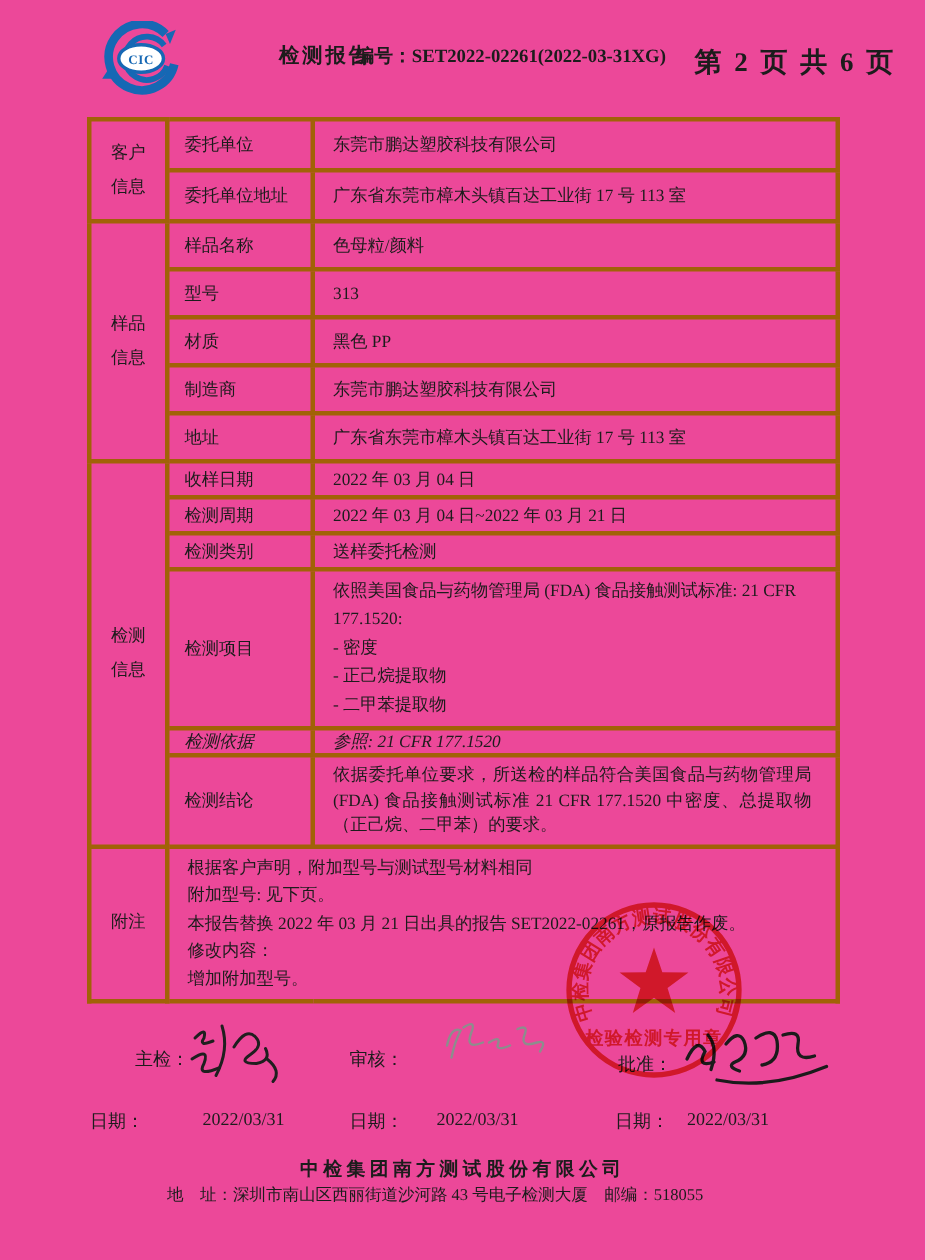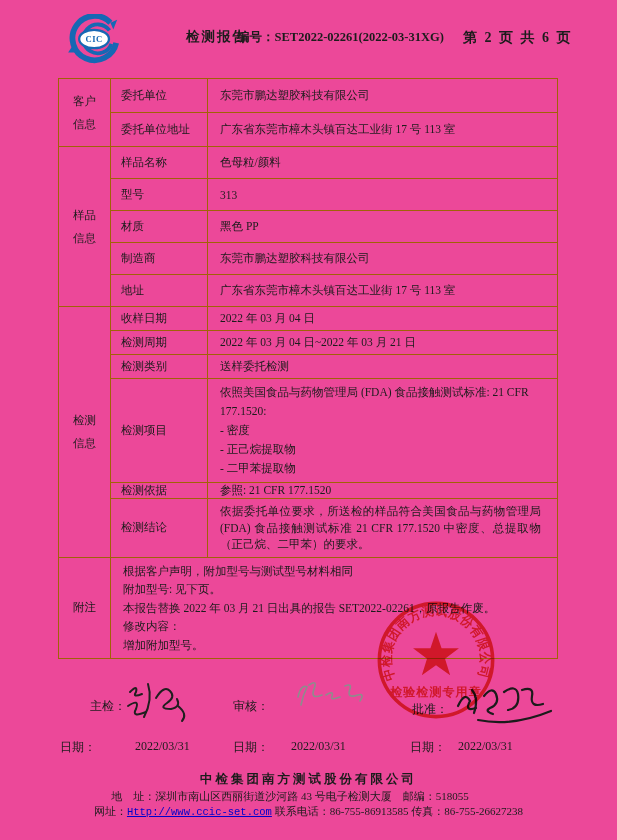--- a/index.html
+++ b/index.html
@@ -4,36 +4,36 @@
 <style>
   html,body{margin:0;padding:0;background:#ffffff;}
   .page{
     position:relative;width:617px;height:840px;background:#ec4899;overflow:hidden;
     font-family:"Liberation Serif","DejaVu Serif",serif;color:#1c1c1c;
   }
   
   .logo{position:absolute;left:67px;top:14px;width:58px;height:50px;}
   .hdr-title{position:absolute;left:154px;top:28px;font-size:13.5px;font-weight:bold;letter-spacing:2px;margin-left:32px;}
   .hdr-no{position:absolute;left:237px;top:29px;font-size:12.5px;font-weight:bold;}
-  .hdr-page{position:absolute;left:463px;top:29px;font-size:14px;font-weight:bold;letter-spacing:2px;}
+  .hdr-page{position:absolute;left:463px;top:29px;font-size:18px;font-weight:bold;letter-spacing:2px;}
   
   .report-table{
     position:absolute;left:58px;top:78px;width:499px;border-collapse:collapse;table-layout:fixed;
     font-size:11.5px;
   }
-  .report-table td{border:1px solid #a16207;padding:0;vertical-align:middle;}
+  .report-table td{border:3px solid #a16207;padding:0;vertical-align:middle;}
   col.c1{width:52px;} col.c2{width:97px;} col.c3{width:350px;}
   td.sec{text-align:center;white-space:pre-line;line-height:2.0;}
   td.lbl{padding-left:10px;margin-left:16px;}
   td.val{padding-left:12px;padding-right:16px;}
   td.pre{white-space:pre-line;line-height:19px;padding-top:4px;padding-bottom:4px;}
   td.just{line-height:16.5px;text-align:justify;padding-top:4px;padding-bottom:4px;}
   td.notes{white-space:pre-line;line-height:18.5px;padding:4px 10px 4px 12px;vertical-align:middle;}
   tr.h34{height:34px;} tr.h32{height:32px;} tr.h24{height:24px;}
-  tr.h96{height:96px;} tr.h23{height:16px;} tr.h48{height:48px;} tr.h95{height:95px;}
+  tr.h96{height:96px;} tr.h23{height:16px;font-style:italic;} tr.h48{height:48px;} tr.h95{height:95px;}
   
   .sig-label{position:absolute;font-size:12px;}
   .sig-date{position:absolute;font-size:12px;}
   .sig-svg{position:absolute;}
   
   .stamp{position:absolute;left:372px;top:594px;width:128px;height:132px;opacity:.88;mix-blend-mode:multiply;}
   
   .ft-company{position:absolute;left:0;top:771px;width:617px;text-align:center;font-weight:bold;font-size:12.5px;letter-spacing:3px;}
   .ft-address{position:absolute;left:0;top:789px;width:580px;text-align:center;font-size:11px;}
   .ft-web{position:absolute;left:0;top:804px;width:617px;text-align:center;font-size:11px;}
@@ -183,15 +183,14 @@
     <path id="arcpath" d="M 22.0 80.2 A 43 43 0 1 1 100.0 80.2" fill="none"></path>
     <text font-size="12.5" font-weight="bold" fill="#dd3a2c" letter-spacing="0.5" font-family="Liberation Serif, serif">
       <textPath href="#arcpath" startOffset="0" textLength="170" lengthAdjust="spacingAndGlyphs">中检集团南方测试股份有限公司</textPath>
     </text>
     <polygon fill="#dd3a2c" points="61,35 66.3,50.7 82.9,50.9 69.6,60.8 74.5,76.6 61,67 47.5,76.6 52.4,60.8 39.1,50.9 55.7,50.7"></polygon>
     <text x="61" y="96" text-anchor="middle" font-size="11.5" font-weight="bold" fill="#dd3a2c" letter-spacing="1" font-family="Liberation Serif, serif">检验检测专用章</text>
   </svg>
 
   <div class="ft-company">中检集团南方测试股份有限公司</div>
   <div class="ft-address">地　址：深圳市南山区西丽街道沙河路 43 号电子检测大厦　邮编：518055</div>
-  <div class="ft-web"><span>网址：</span><a href="#" class="ft-link">Http://www.ccic-set.com</a><span> 联系电话：86-755-86913585 传真：86-755-26627238</span></div>
 
 </div>
 
 </body></html>

